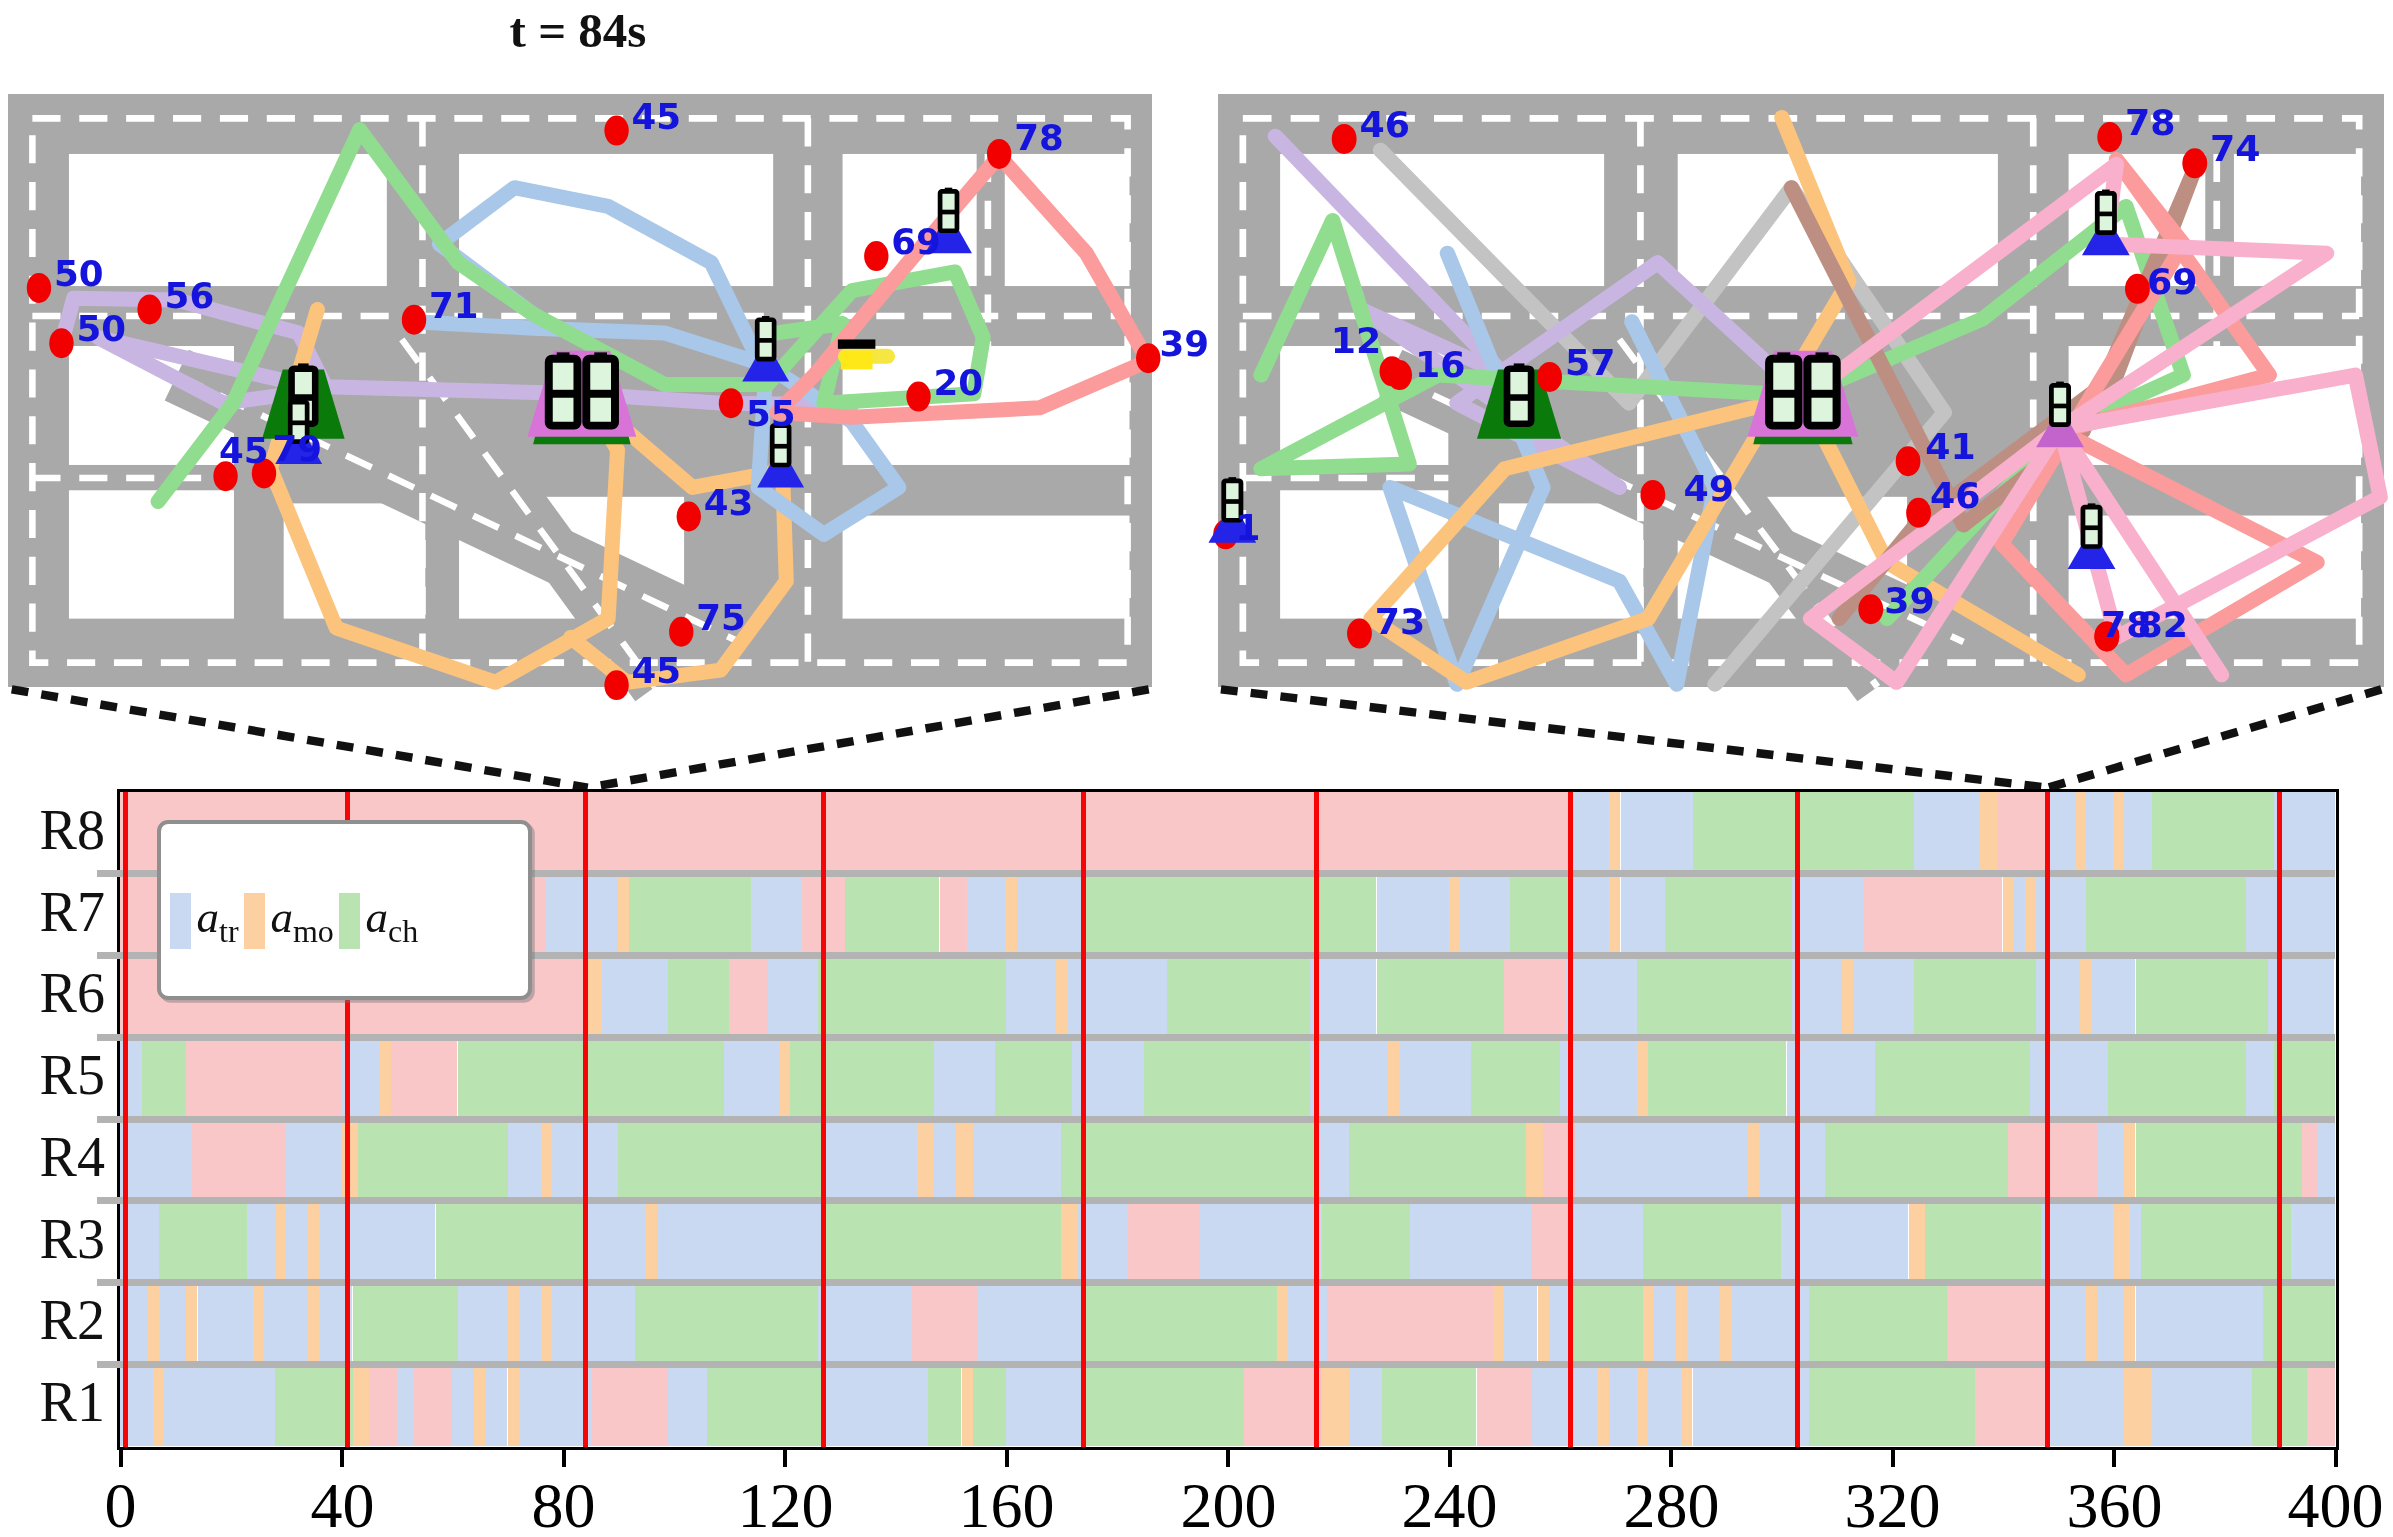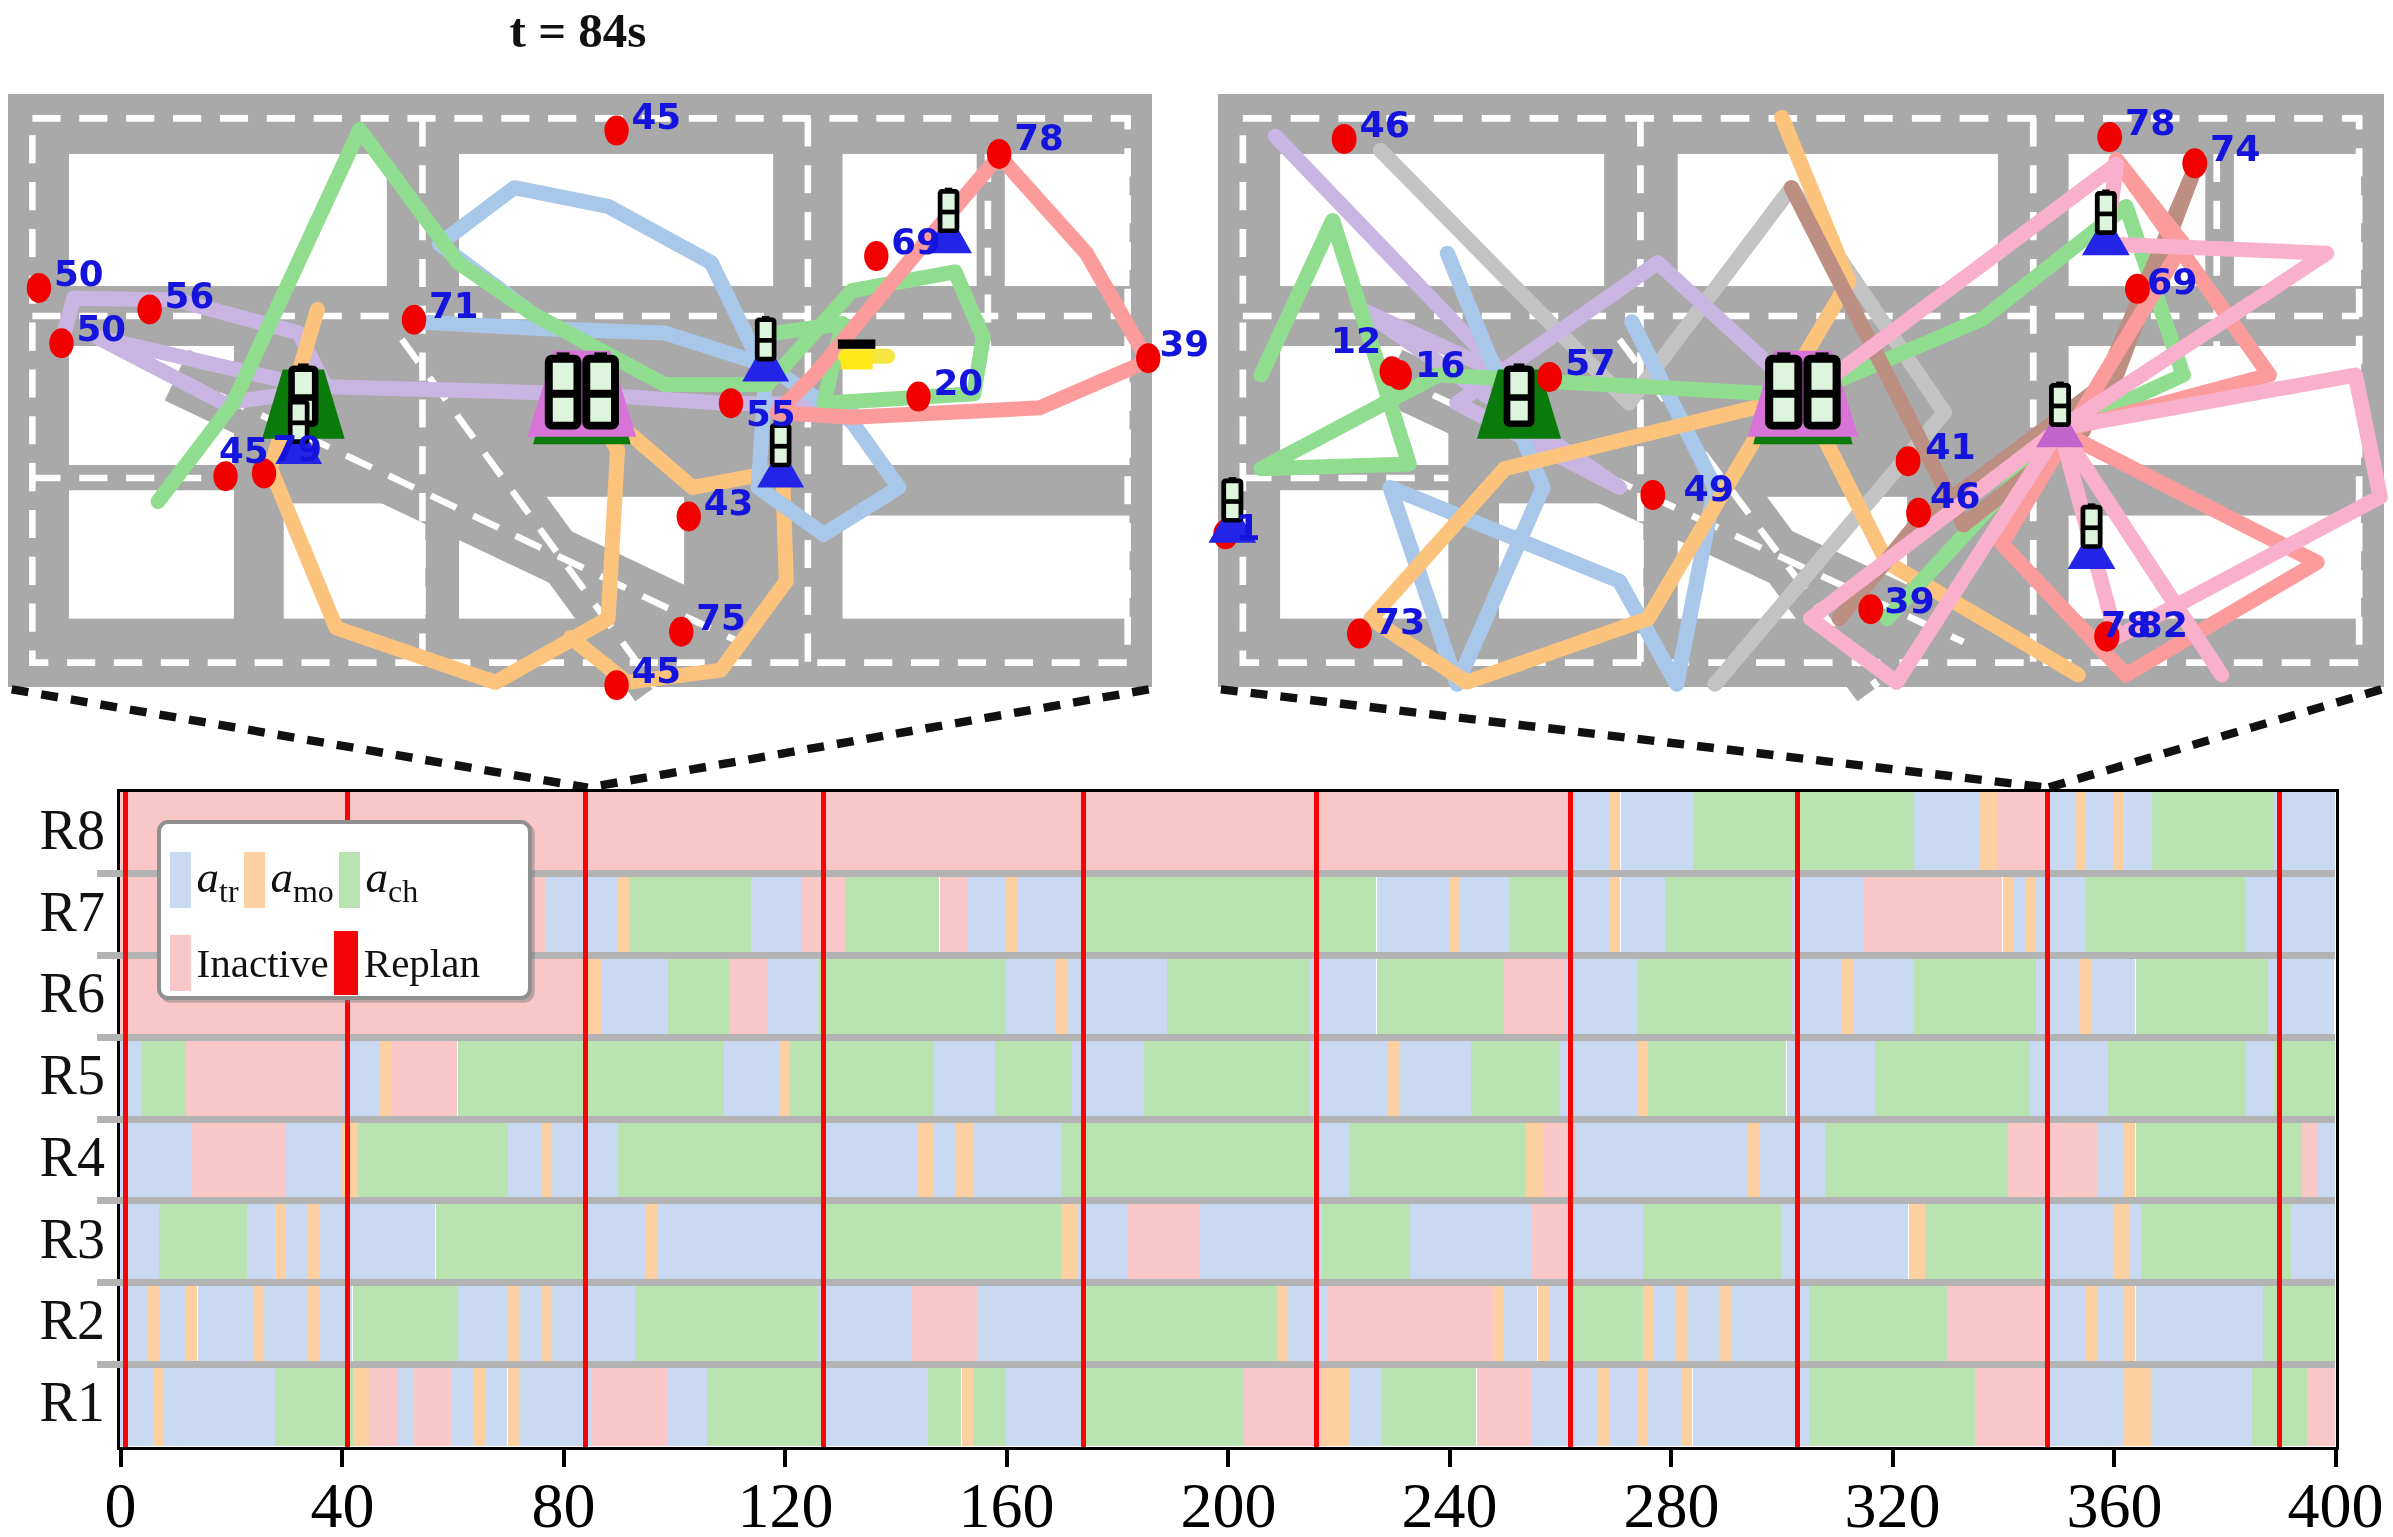--- a/index.html
+++ b/index.html
@@ -582,22 +582,16 @@
 
   <div id="legend">
     <div class="lrow">
       <span class="sw" style="background: rgb(201, 217, 242);"></span>
       <span class="llab"><i>a</i><sub>tr</sub></span>
       <span class="sw" style="background: rgb(253, 208, 162);"></span>
       <span class="llab"><i>a</i><sub>mo</sub></span>
       <span class="sw" style="background: rgb(185, 227, 177);"></span>
       <span class="llab"><i>a</i><sub>ch</sub></span>
     </div>
-    <div class="lrow">
-      <span class="sw" style="background: rgb(250, 199, 200);"></span>
-      <span class="lword">Inactive</span>
-      <span class="sw re" style="background: rgb(245, 5, 5);"></span>
-      <span class="lword">Replan</span>
-    </div>
   </div>
 
 </div>
 
 
 </body></html>

